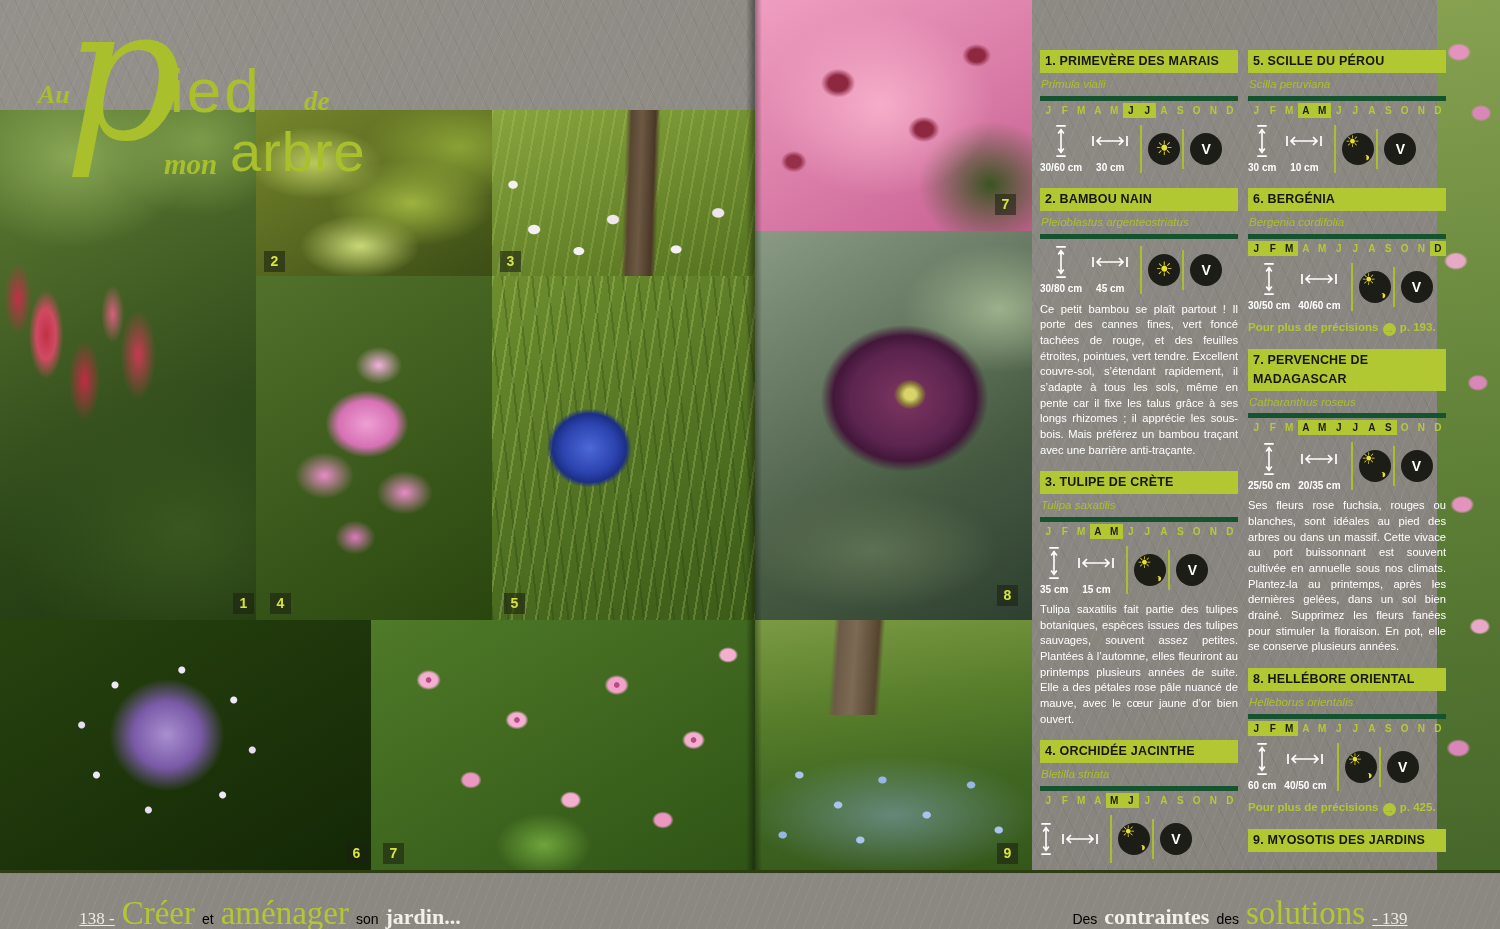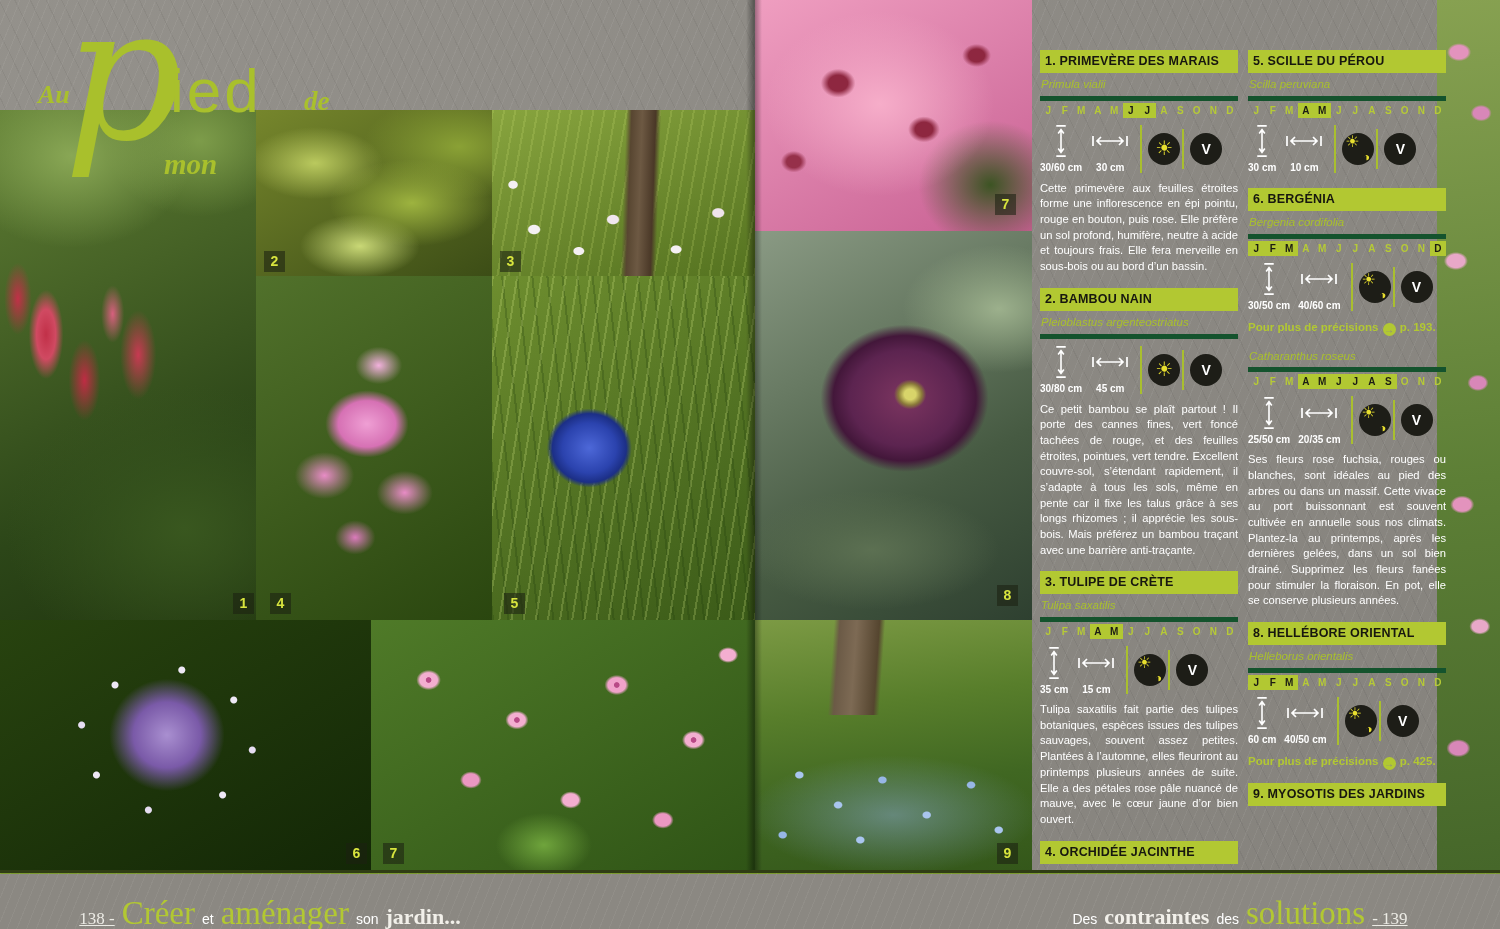--- a/index.html
+++ b/index.html
@@ -167,34 +167,35 @@
   
   .footer{position:absolute;left:0;top:870px;width:1500px;height:59px;z-index:4;
     background:#8b8882;border-top:3px solid #2f3d14;box-shadow:inset 0 1px 0 #7a9a2e;}
   .footer::before{content:"";position:absolute;inset:0;
     background:repeating-linear-gradient(112deg, rgba(255,255,255,.05) 0 1px, transparent 1px 9px);}
   .f-left,.f-right{position:absolute;top:0;height:59px;display:flex;align-items:baseline;gap:7px;}
   .f-left{left:60px;width:420px;justify-content:center;padding-top:12px;}
   .f-right{left:1030px;width:420px;justify-content:center;padding-top:12px;}
   .f-num{font:17px "Liberation Serif",serif;color:#ecebe5;text-decoration:underline;}
   .f-green{font:33px/1 "Liberation Serif",serif;color:#b2c832;}
-  .f-small{font:14px "Liberation Sans",sans-serif;color:#ffffff;margin-top:26px;}
+  .f-small{font:14px "Liberation Sans",sans-serif;color:#000000;margin-top:26px;}
   .f-wserif{font:bold 22px "Liberation Serif",serif;color:#f2f0ea;}
 </style>
 </head>
 <body>
 
 <div id="page">
 
   <div class="title-block">
     <span class="t-au">Au</span>
     <span class="t-p">p</span>
     <span class="t-ied">ied</span>
     <span class="t-de">de</span>
     <span class="t-mon">mon</span>
+    <span class="t-arbre">arbre</span>
   </div>
 
   <div class="ph ph-primula">
     <span class="num" style="right:2px;bottom:6px">1</span>
   </div>
   <div class="ph ph-moss">
     <span class="num" style="left:8px;bottom:4px">2</span>
   </div>
   <div class="ph ph-tulips">
     <span class="num" style="left:8px;bottom:4px">3</span>
@@ -259,21 +260,20 @@
                 <path d="M3 12v10M37 12v10M7 17h26M11 13l-4 4 4 4M29 13l4 4-4 4" stroke="#fff" fill="none" stroke-width="1.7"></path>
               </svg>
             </span>
           <span class="mval">30 cm</span>
           </div>
         <span class="vdiv"></span>
         <span class="badge exp exp-sun"></span>
         <span class="vdiv short"></span>
         <span class="badge type">V</span>
       </div>
-      <p class="desc">Cette primevère aux feuilles étroites forme une inflorescence en épi pointu, rouge en bouton, puis rose. Elle préfère un sol profond, humifère, neutre à acide et toujours frais. Elle fera merveille en sous-bois ou au bord d’un bassin.</p>
     </section>
 
     <section class="entry">
       <h3 class="ebar">2. BAMBOU NAIN</h3>
       <div class="latin">Pleioblastus argenteostriatus</div>
       <div class="specs">
         <div class="spec">
             <span>
               <svg width="12" height="34" viewBox="0 0 12 36">
                 <path d="M1 2h10M1 34h10M6 6v24M3 10l3-4 3 4M3 26l3 4 3-4" stroke="#fff" fill="none" stroke-width="1.7"></path>
@@ -463,20 +463,21 @@
         <span class="badge type">V</span>
       </div>
       <p class="note">
         <span>Pour plus de précisions</span>
         <span class="arrow-ic"></span>
         <span>p. 193.</span>
       </p>
     </section>
 
     <section class="entry">
+      <h3 class="ebar">7. PERVENCHE DE MADAGASCAR</h3>
       <div class="latin">Catharanthus roseus</div>
       <div class="cal">
           <span>J</span>
           <span>F</span>
           <span>M</span>
           <span class="active">A</span>
           <span class="active">M</span>
           <span class="active">J</span>
           <span class="active">J</span>
           <span class="active">A</span>

